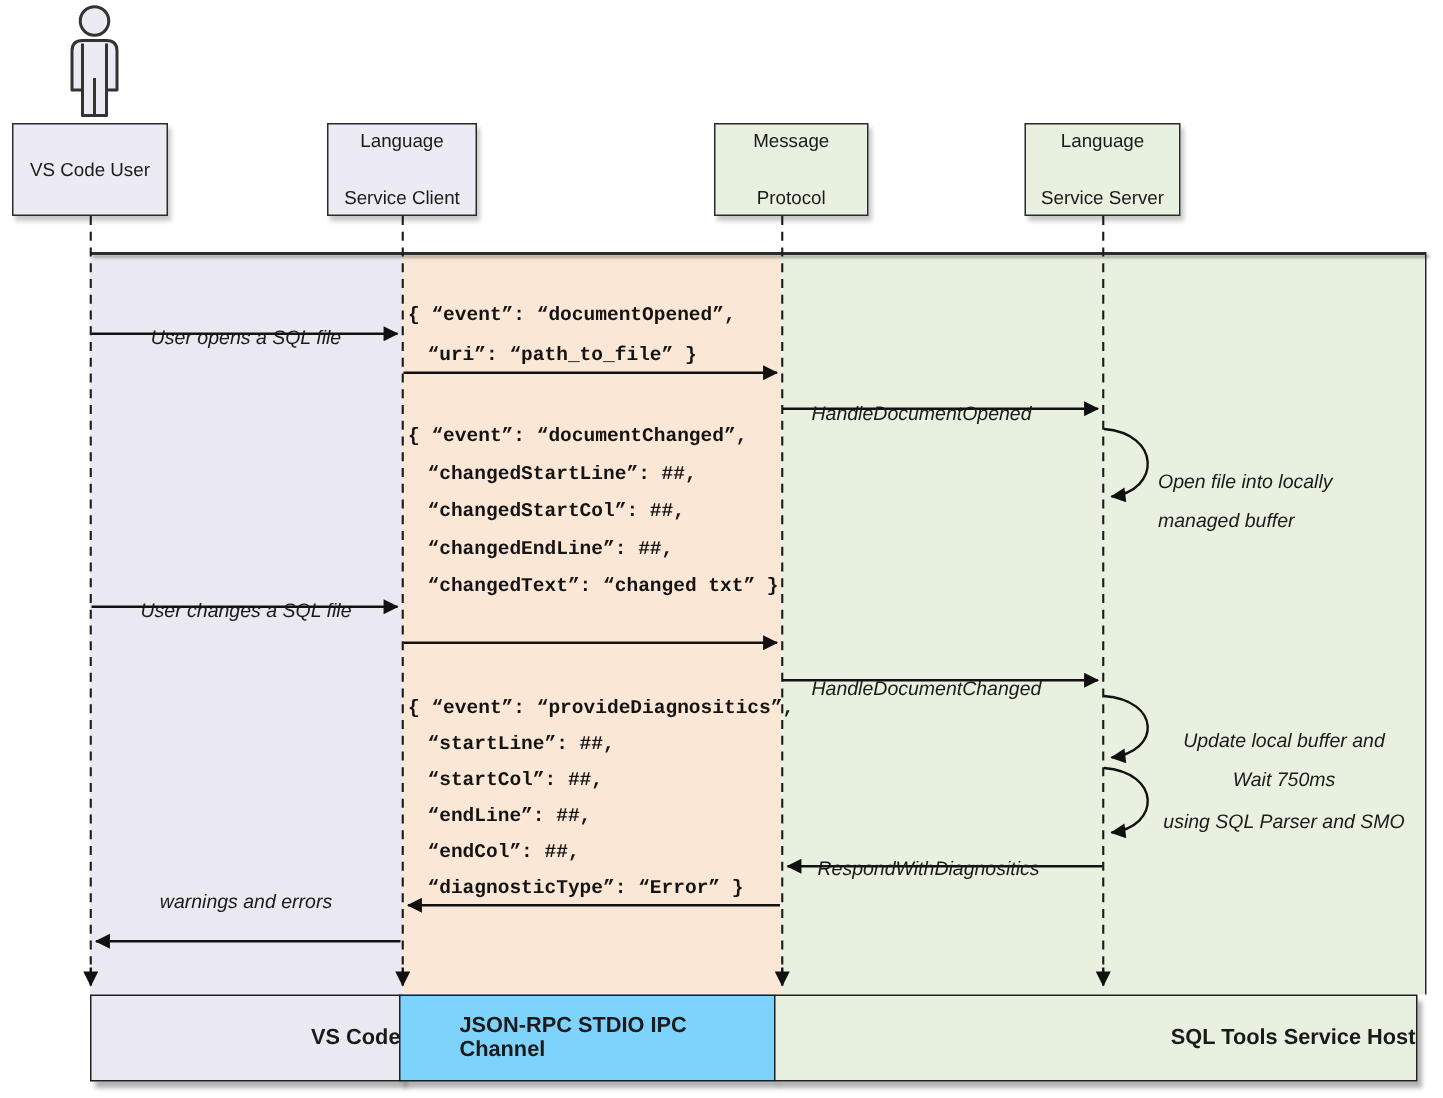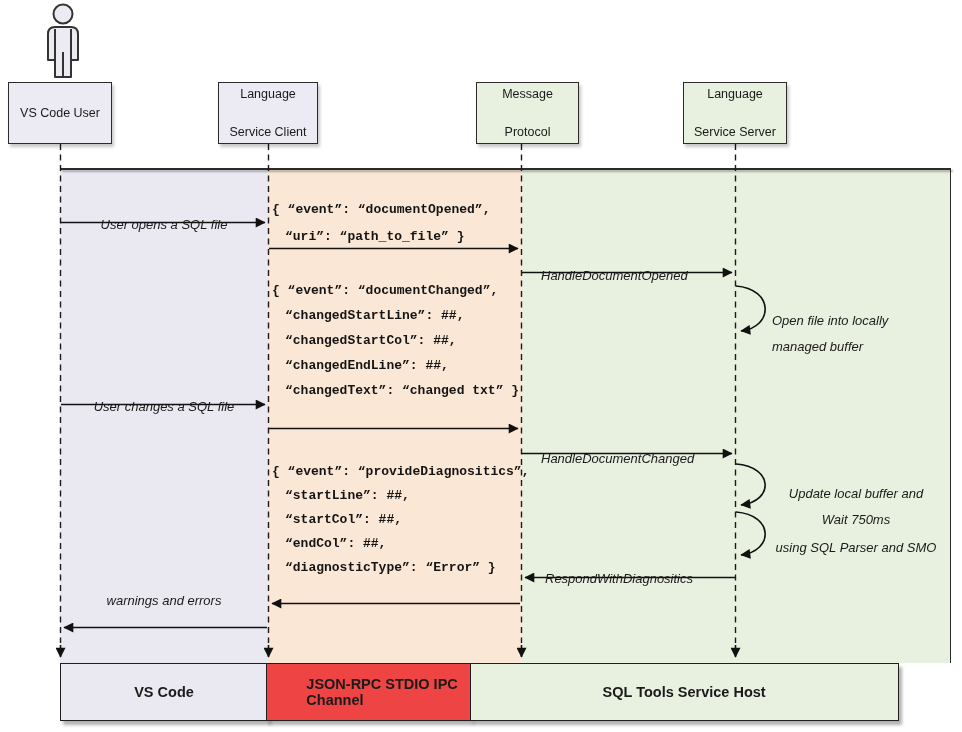--- a/index.html
+++ b/index.html
@@ -23,26 +23,26 @@
   .lane{height:100%;}
   .lane.l1{width:208px;background:#EAE9F1;}
   .lane.l2{width:253px;background:#FBE7D6;}
   .lane.l3{width:429px;background:#E8F0DF;}
   .lane-topline{position:absolute;left:60px;top:168px;width:891px;height:2px;background:#2b2b2b;
                 box-shadow:2px 2px 2px rgba(0,0,0,.3);}
   
   .fboxes{position:absolute;left:60px;top:663px;display:flex;}
   .fbox{
     height:58px;box-sizing:border-box;border:1.7px solid #1f1f1f;
-    display:flex;align-items:center;justify-content:center;
+    display:flex;align-items:center;justify-content:flex-end;
     font-size:14.5px;font-weight:bold;
     box-shadow:3px 4px 3px rgba(0,0,0,.3);
   }
   .fbox.f1{width:208px;background:#EAE9F1;}
-  .fbox.f2{width:205px;background:#ef4444;margin-left:-1.7px;padding-left:39px;}
+  .fbox.f2{width:251px;background:#7dd3fc;margin-left:-1.7px;padding-left:39px;}
   .fbox.f3{width:429px;background:#E8F0DF;margin-left:-1.7px;}
   
   #overlay{position:absolute;left:0;top:0;z-index:3;pointer-events:none;}
   
   .lbl{position:absolute;z-index:4;font-style:italic;font-size:13px;line-height:16px;white-space:nowrap;margin-top:16px;}
   .lbl.center{text-align:center;white-space:normal;}
   .payload{position:absolute;left:272px;z-index:4;
            font-family:"Liberation Mono",monospace;font-size:13px;font-weight:bold;color:#141414;}
   .pl{white-space:pre;}
   .pl + .pl{padding-left:13px;}
@@ -151,20 +151,21 @@
     <div class="pl">{ “event”: “documentChanged”,</div>
     <div class="pl">“changedStartLine”: ##,</div>
     <div class="pl">“changedStartCol”: ##,</div>
     <div class="pl">“changedEndLine”: ##,</div>
     <div class="pl">“changedText”: “changed txt” }</div>
   </div>
   <div class="payload lh24" style="top:460px;">
     <div class="pl">{ “event”: “provideDiagnositics”,</div>
     <div class="pl">“startLine”: ##,</div>
     <div class="pl">“startCol”: ##,</div>
+    <div class="pl">“endLine”: ##,</div>
     <div class="pl">“endCol”: ##,</div>
     <div class="pl">“diagnosticType”: “Error” }</div>
   </div>
 
   <div class="fboxes">
     <div class="fbox f1">
       <span>VS Code</span>
     </div>
     <div class="fbox f2">
       <span>JSON-RPC STDIO IPC Channel</span>

